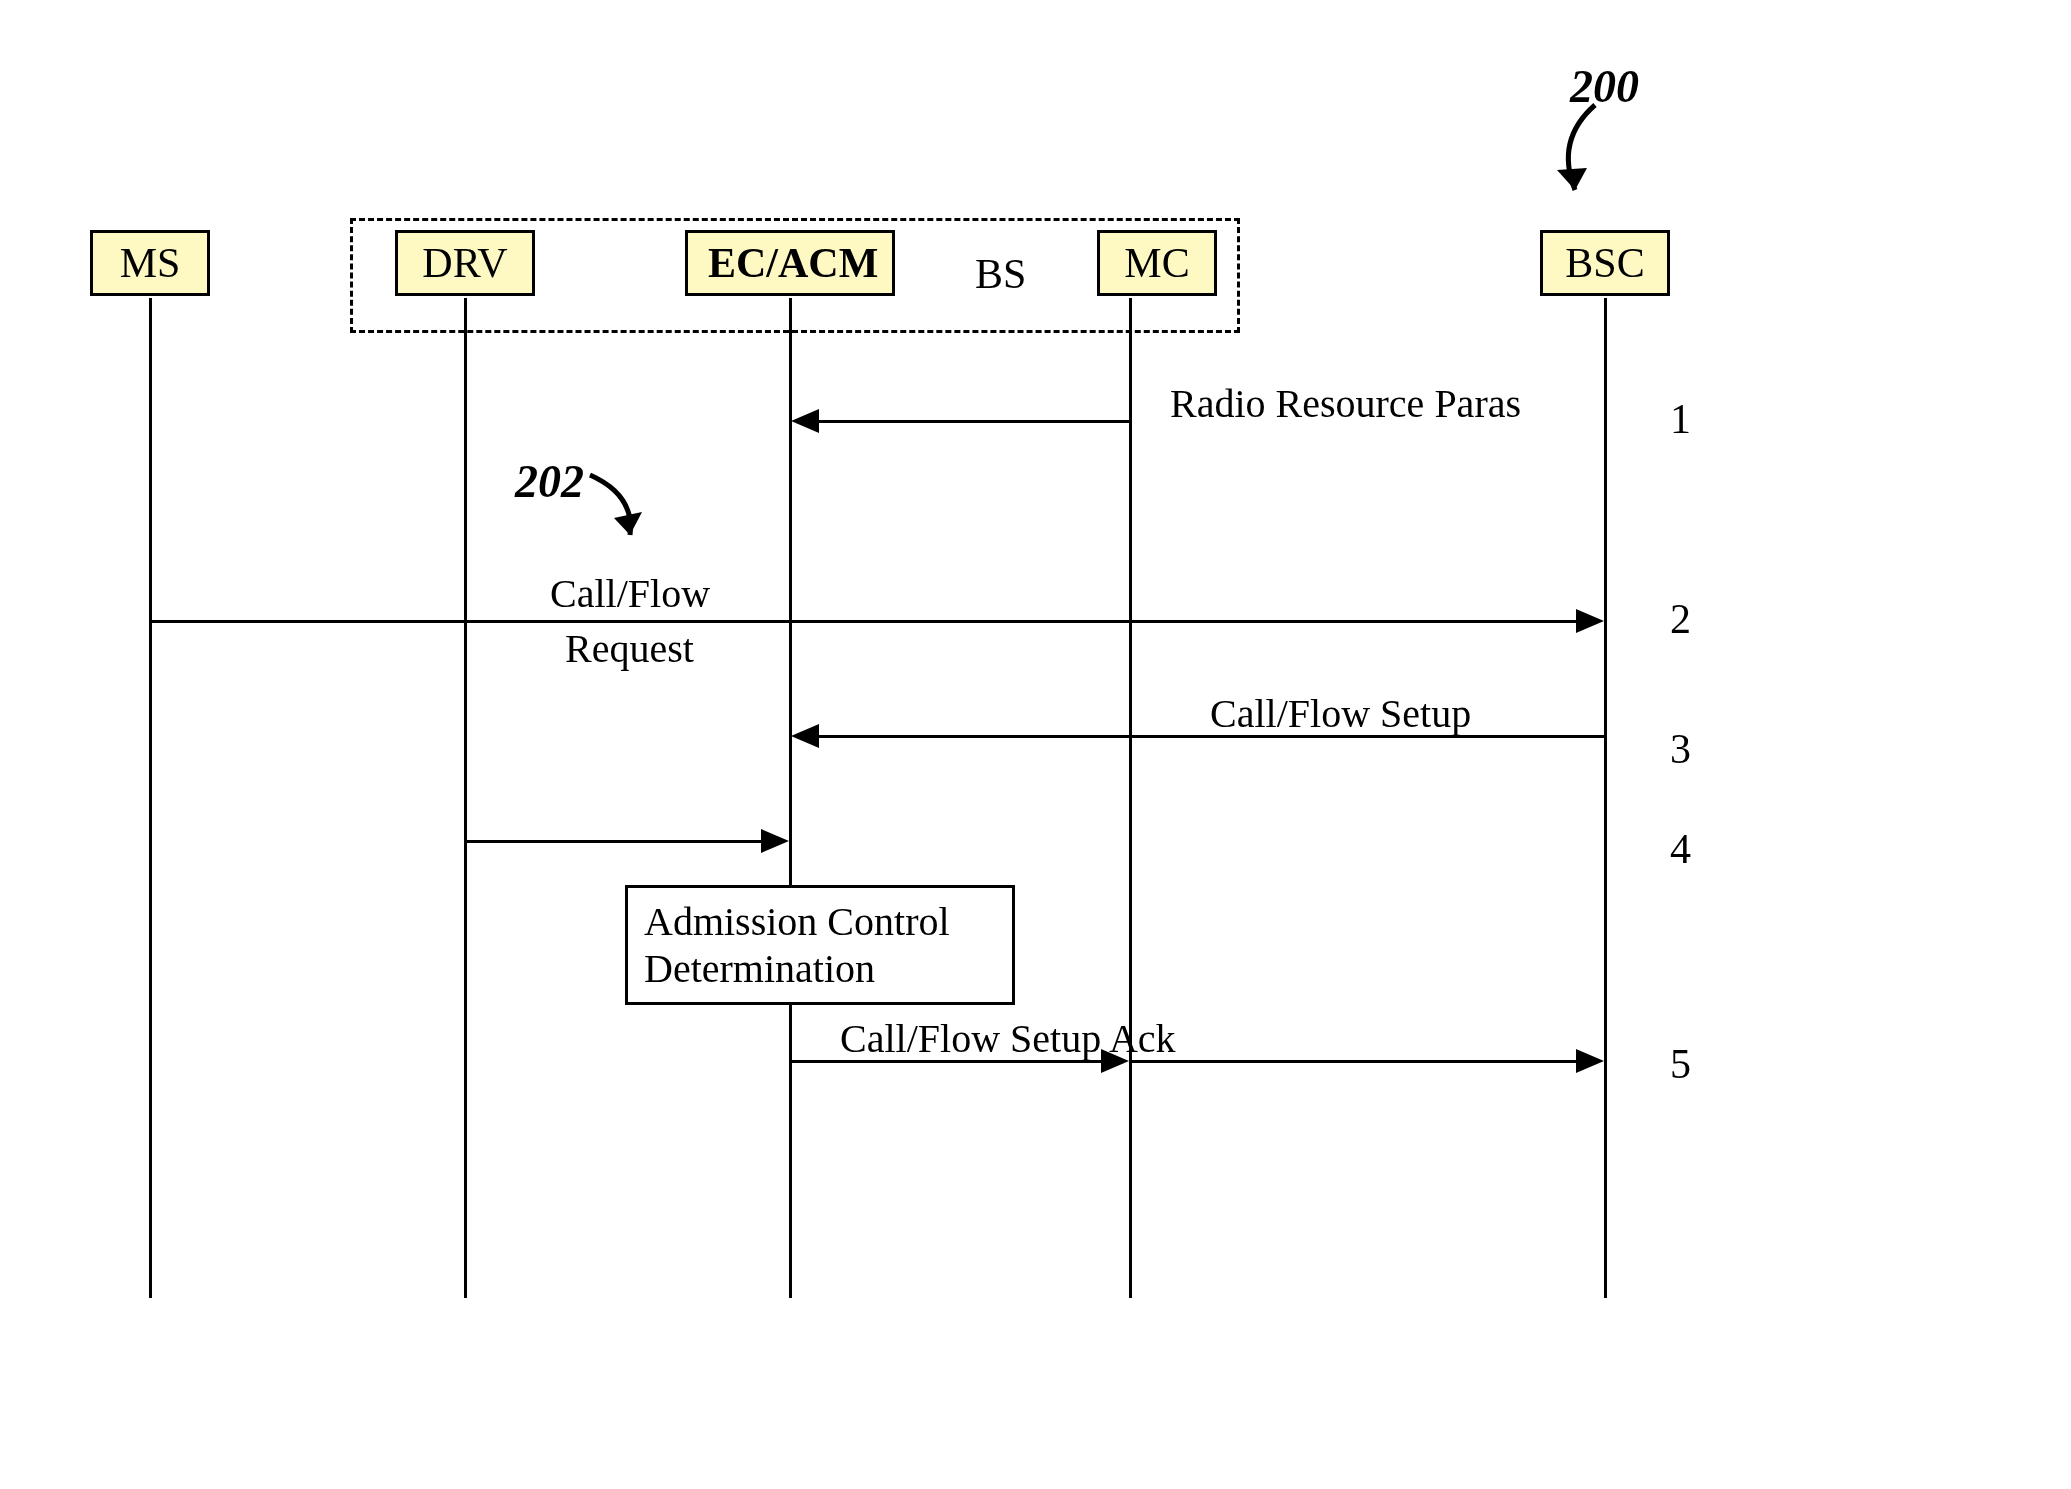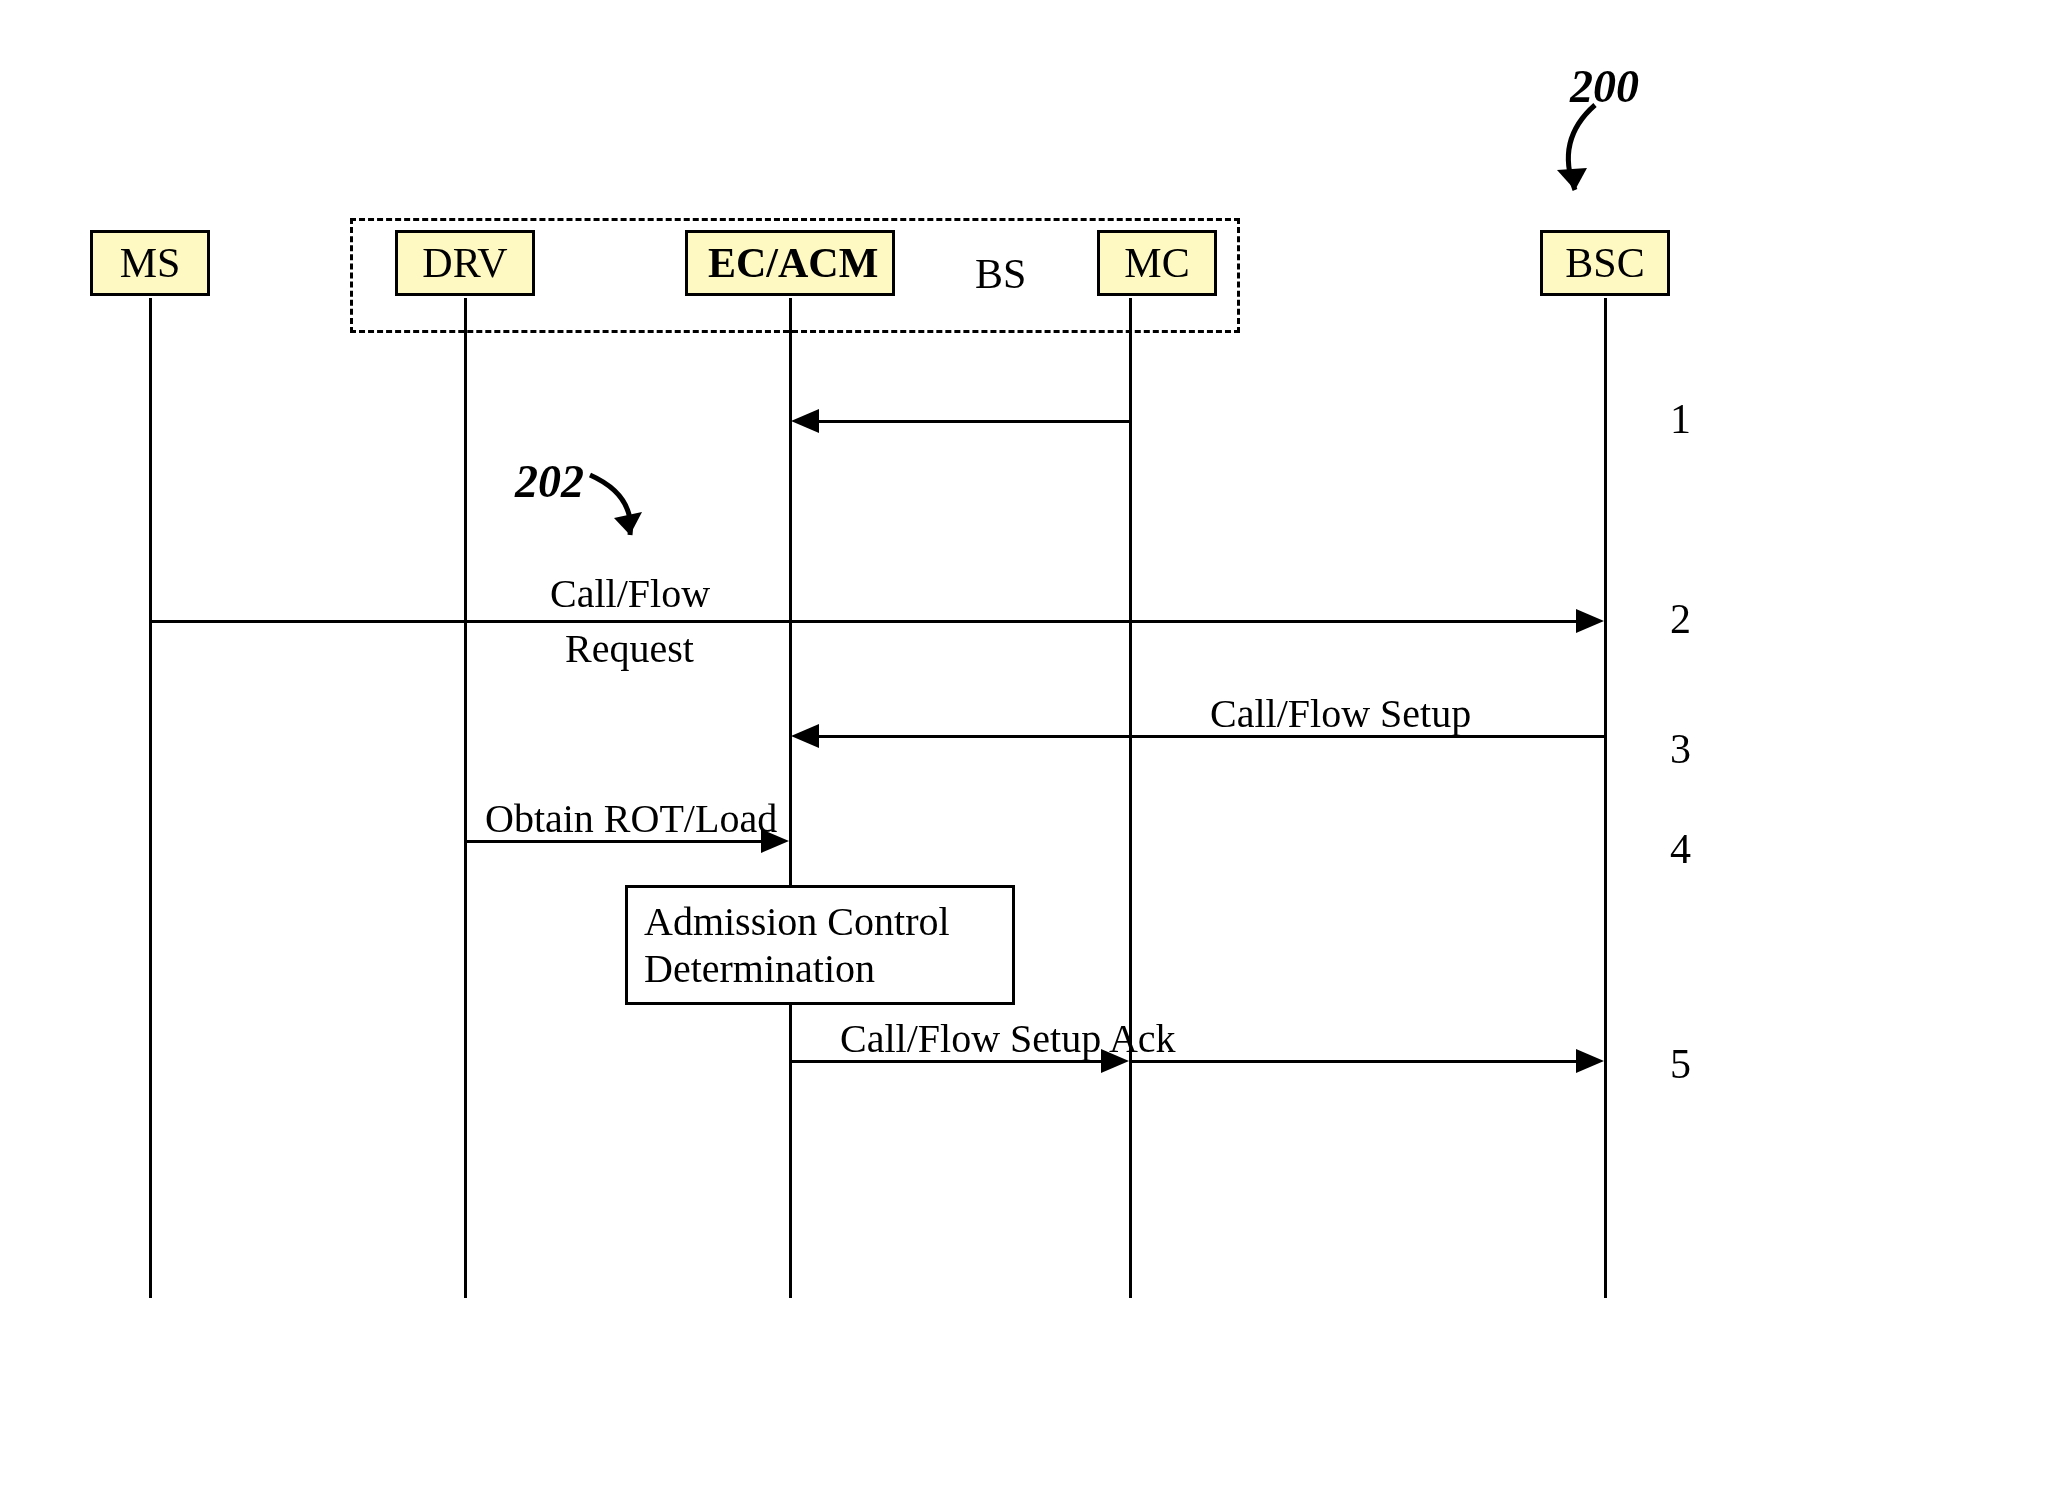--- a/index.html
+++ b/index.html
@@ -114,20 +114,21 @@
   <div class="participant-box" style="left:1420px; width:130px;">BSC</div>
 
   <div class="lifeline" style="left:29px;"></div>
   <div class="lifeline" style="left:344px;"></div>
   <div class="lifeline" style="left:669px;"></div>
   <div class="lifeline" style="left:1009px;"></div>
   <div class="lifeline" style="left:1484px;"></div>
 
   <div class="arrow-line" style="left:697px; top:190px; width:314px;"></div>
   <div class="arrow-head-left" style="left:671px; top:179px;"></div>
+  <div class="msg-label" style="left:1050px; top:150px;">Radio Resource Paras</div>
   <div class="step-num" style="left:1550px; top:165px;">1</div>
 
   <div class="callout-num" style="left:395px; top:225px;">202</div>
   <svg class="callout-arrow" style="left:460px; top:240px; width:90px; height:90px;">
     <path d="M 10 5 Q 55 25 50 65" stroke="black" stroke-width="5" fill="none"></path>
     <polygon points="50,65 34,48 62,42" fill="black"></polygon>
   </svg>
 
   <div class="arrow-line" style="left:31px; top:390px; width:1425px;"></div>
   <div class="arrow-head-right" style="left:1456px; top:379px;"></div>
@@ -135,21 +136,20 @@
   <div class="msg-label" style="left:445px; top:395px;">Request</div>
   <div class="step-num" style="left:1550px; top:365px;">2</div>
 
   <div class="arrow-line" style="left:697px; top:505px; width:789px;"></div>
   <div class="arrow-head-left" style="left:671px; top:494px;"></div>
   <div class="msg-label" style="left:1090px; top:460px;">Call/Flow Setup</div>
   <div class="step-num" style="left:1550px; top:495px;">3</div>
 
   <div class="arrow-line" style="left:346px; top:610px; width:295px;"></div>
   <div class="arrow-head-right" style="left:641px; top:599px;"></div>
-  <div class="msg-label" style="left:365px; top:565px;">Obtain ROT/Load</div>
   <div class="step-num" style="left:1550px; top:595px;">4</div>
 
   <div class="process-box" style="left:505px; top:655px; width:390px;">
     <span>Admission Control</span><br>
     <span>Determination</span>
   </div>
 
   <div class="arrow-line" style="left:671px; top:830px; width:310px;"></div>
   <div class="arrow-head-right" style="left:981px; top:819px;"></div>
   <div class="arrow-line" style="left:1011px; top:830px; width:445px;"></div>

